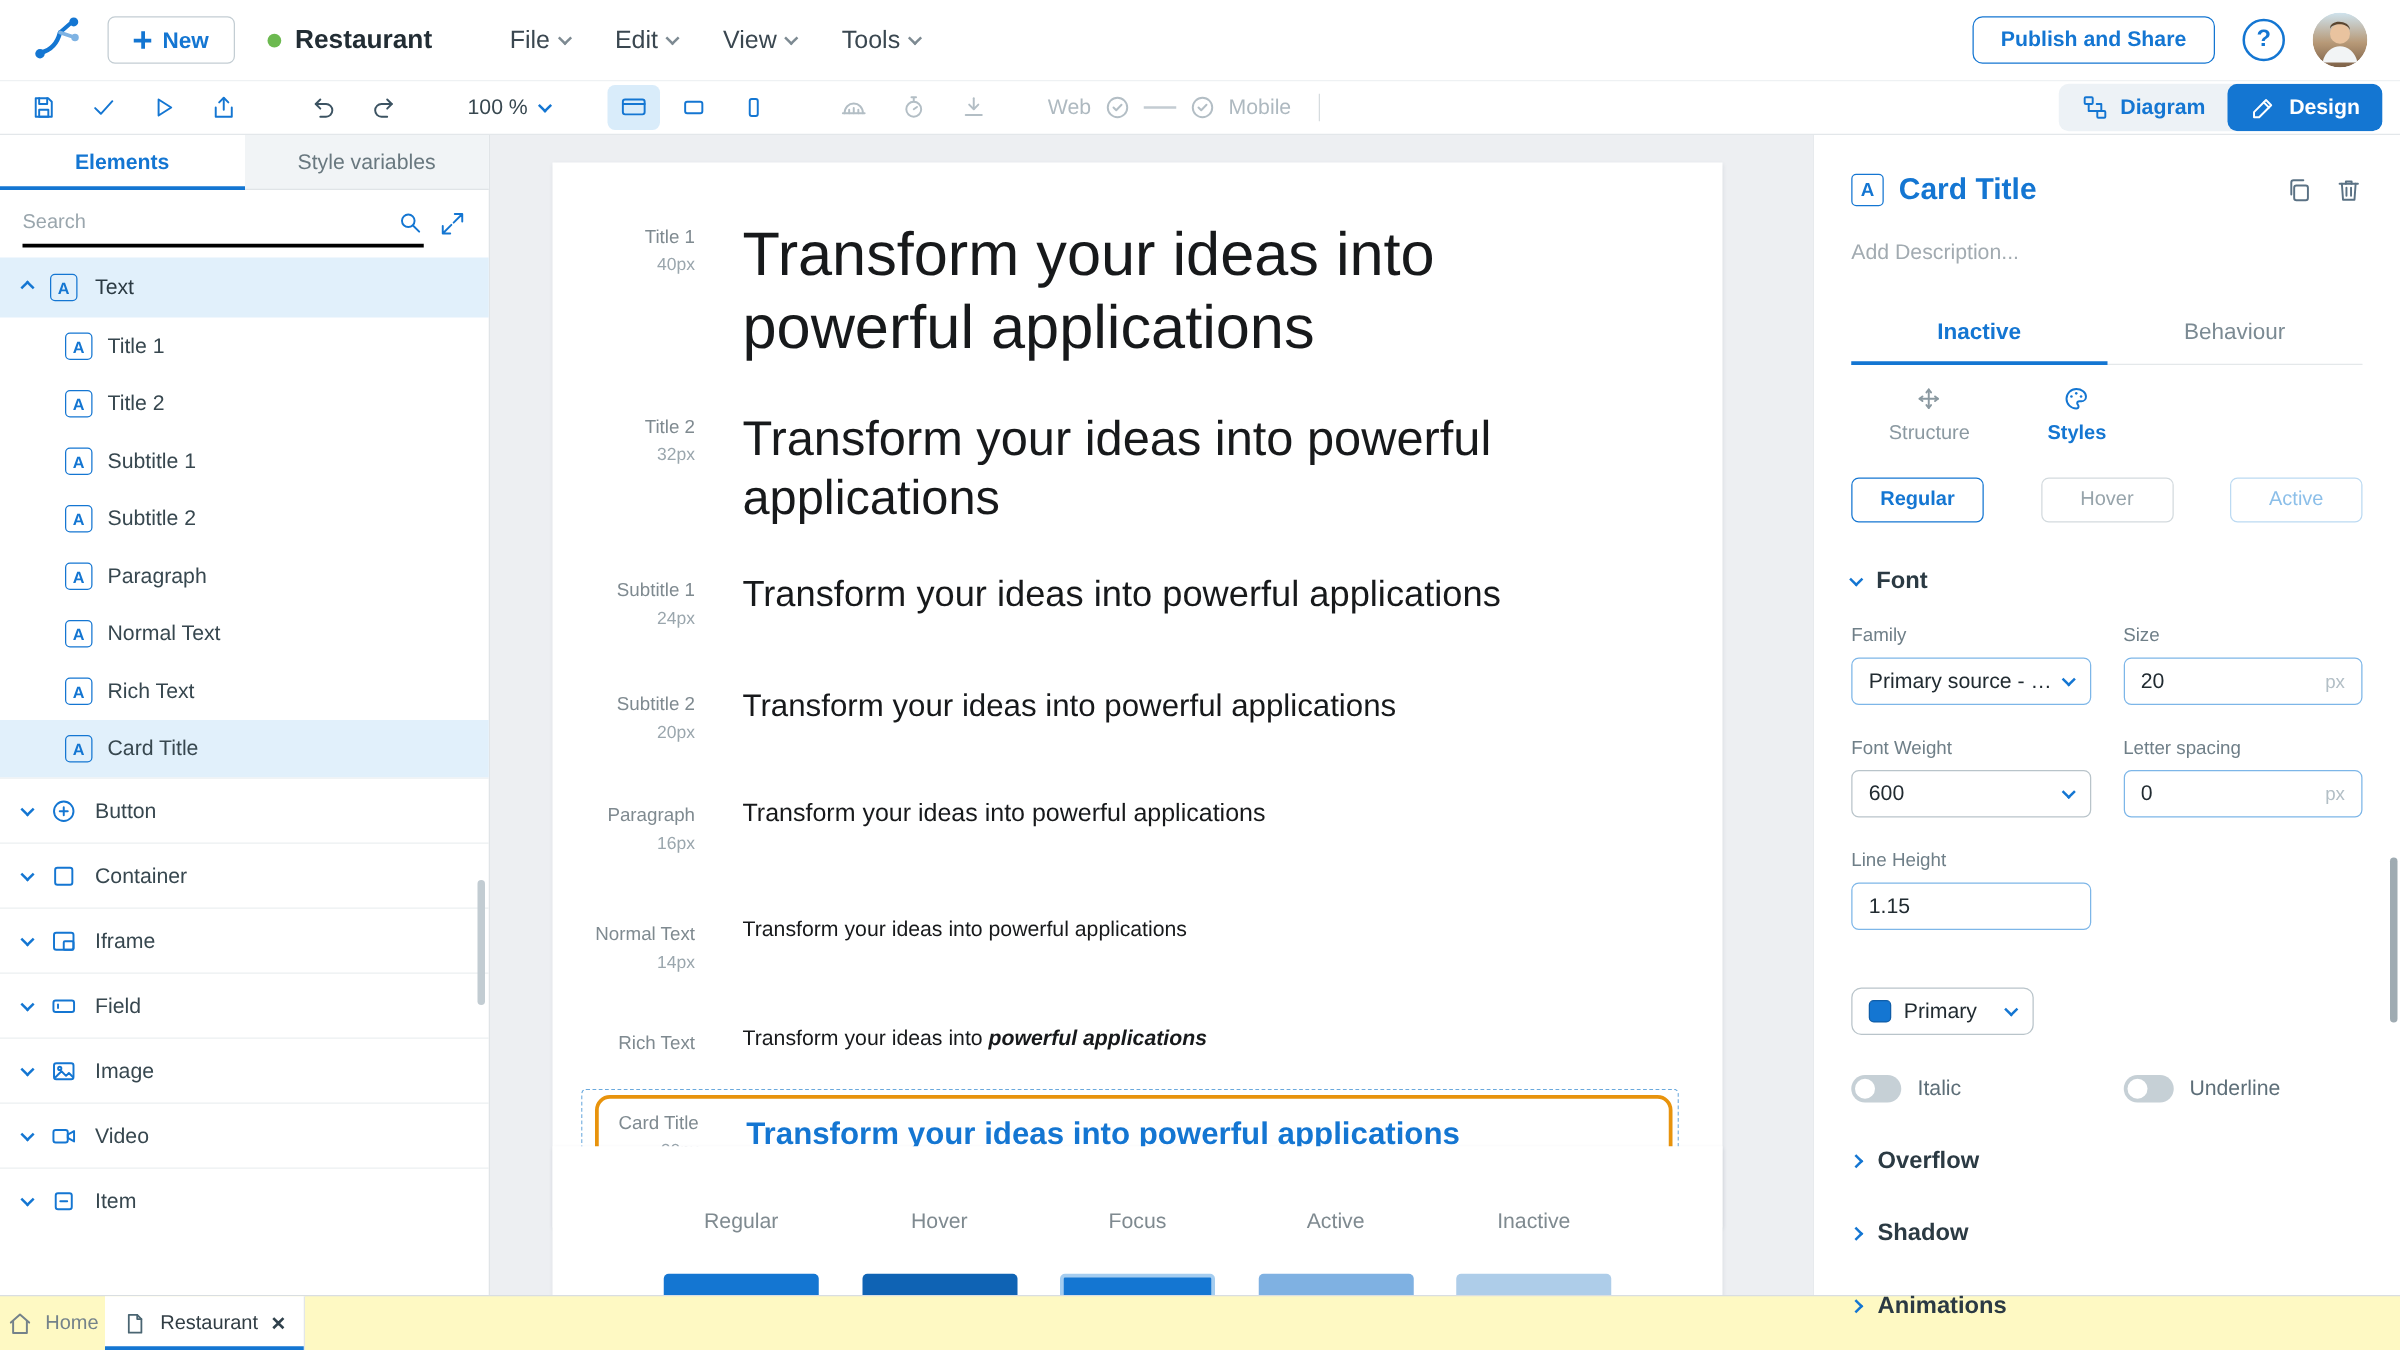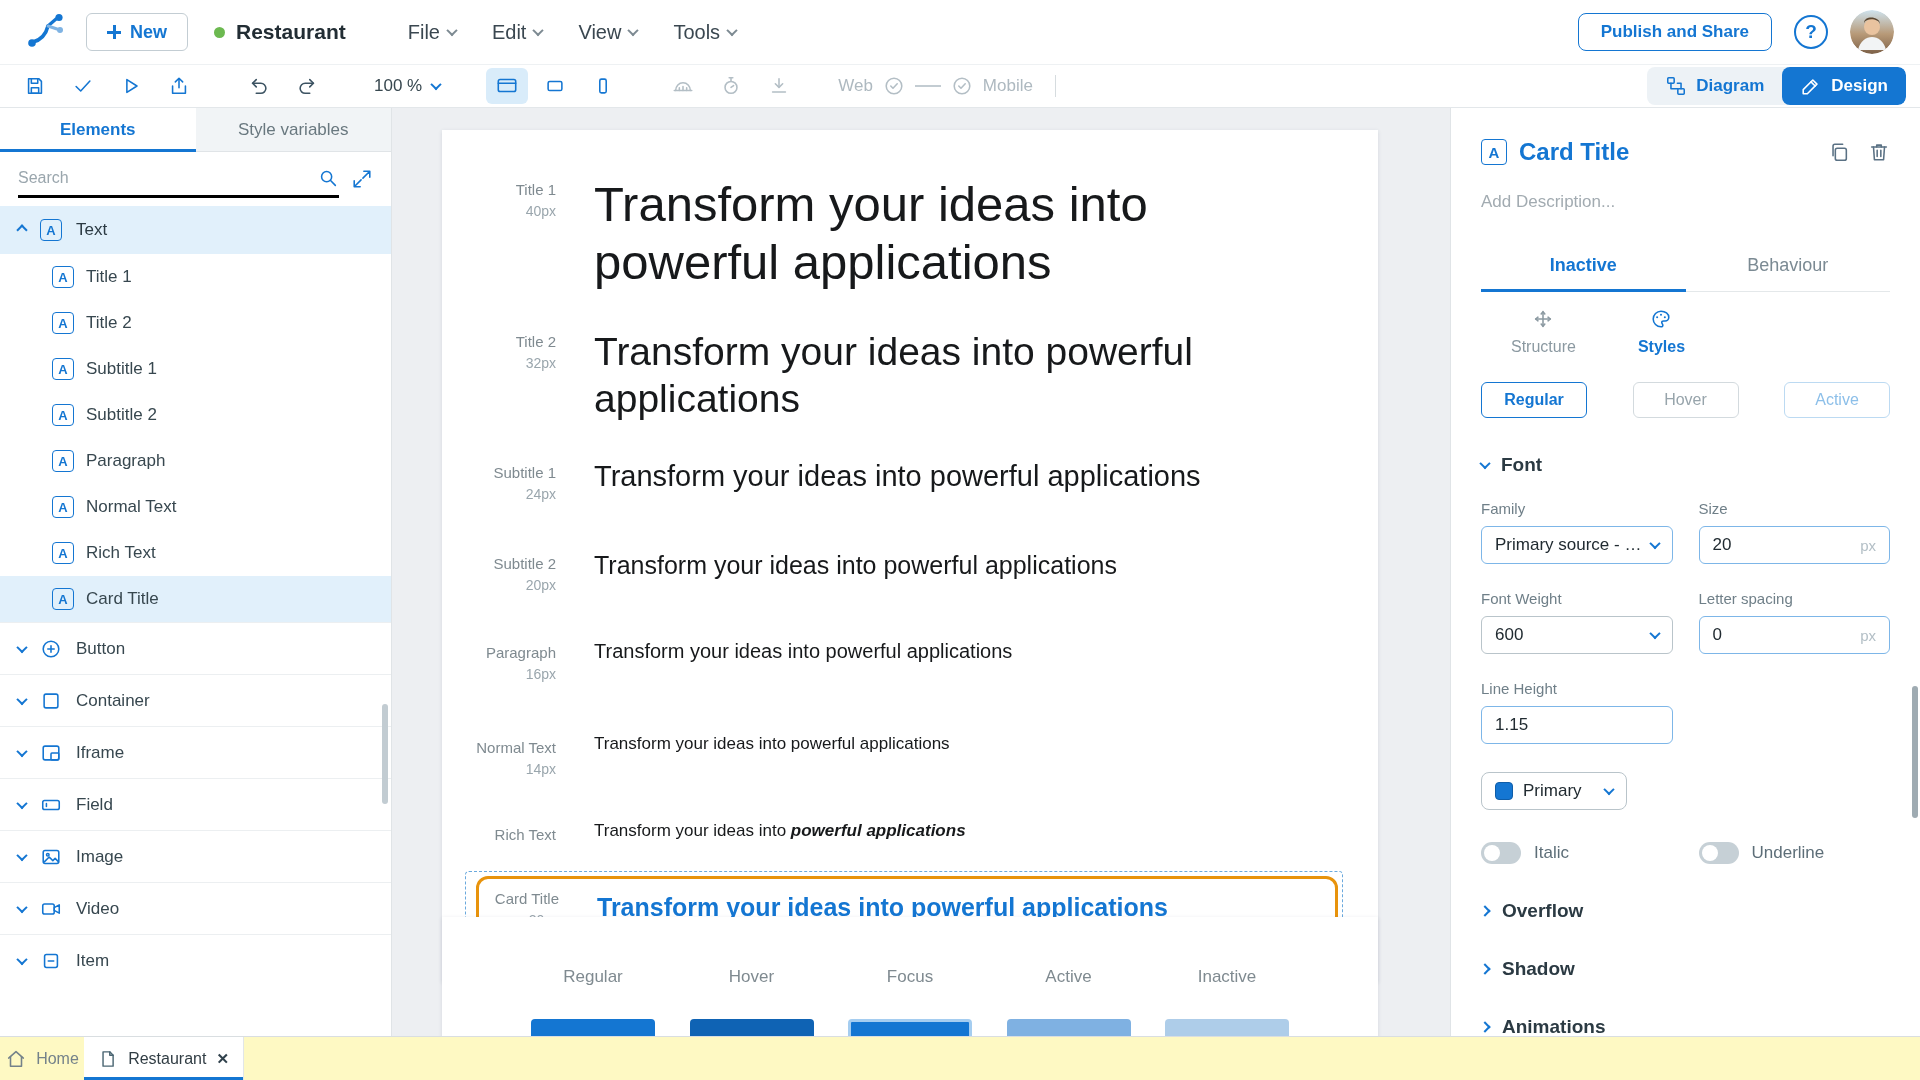--- a/index.html
+++ b/index.html
@@ -136,21 +136,21 @@
   .fgrid { margin-top:24px; display:grid; grid-template-columns:1fr 1fr; column-gap:26px; row-gap:26px; }
   .field .flabel { display:block; font-size:15px; color:#6f7f88; margin-bottom:9px; }
   .control { height:38px; border-radius:6px; display:flex; align-items:center; padding:0 13px;
              font-size:17px; color:#212b31; justify-content:space-between; background:#fff; }
   .select { border:1px solid #b9c4ca; cursor:pointer; }
   .select.blue-b { border-color:#7db6e8; }
   .inputc { border:1px solid #7db6e8; }
   .inputc input { border:0; outline:0; width:75%; font:inherit; font-size:17px; color:#212b31; }
   .unit { color:#b3bfc6; font-size:15px; }
   .ellip { white-space:nowrap; overflow:hidden; text-overflow:ellipsis; max-width:150px; }
-  .color-select { margin-top:28px; width:146px; height:38px; border:1px solid #b9c4ca; border-radius:8px;
+  .color-select { margin-top:46px; width:146px; height:38px; border:1px solid #b9c4ca; border-radius:8px;
                   display:flex; align-items:center; gap:10px; padding:0 13px; cursor:pointer; }
   .swatch { width:18px; height:18px; border-radius:4px; background:#1476d2; border:1px solid #0f5da8; }
   .color-label { font-size:17px; color:#212b31; flex:1; }
   .toggles { margin-top:32px; display:grid; grid-template-columns:1fr 1fr; column-gap:26px; }
   .toggle-row { display:flex; align-items:center; gap:13px; }
   .switch { width:40px; height:22px; border-radius:11px; background:#c6d0d6; position:relative; cursor:pointer; }
   .switch::after { content:""; position:absolute; width:16px; height:16px; border-radius:50%; background:#fff; top:3px; left:3px; }
   .toggle-label { font-size:17px; color:#5d6e78; }
   .collapsed { margin-top:36px; display:flex; align-items:center; gap:13px; font-size:19px; font-weight:700; color:#2b3a43; cursor:pointer; }
 

